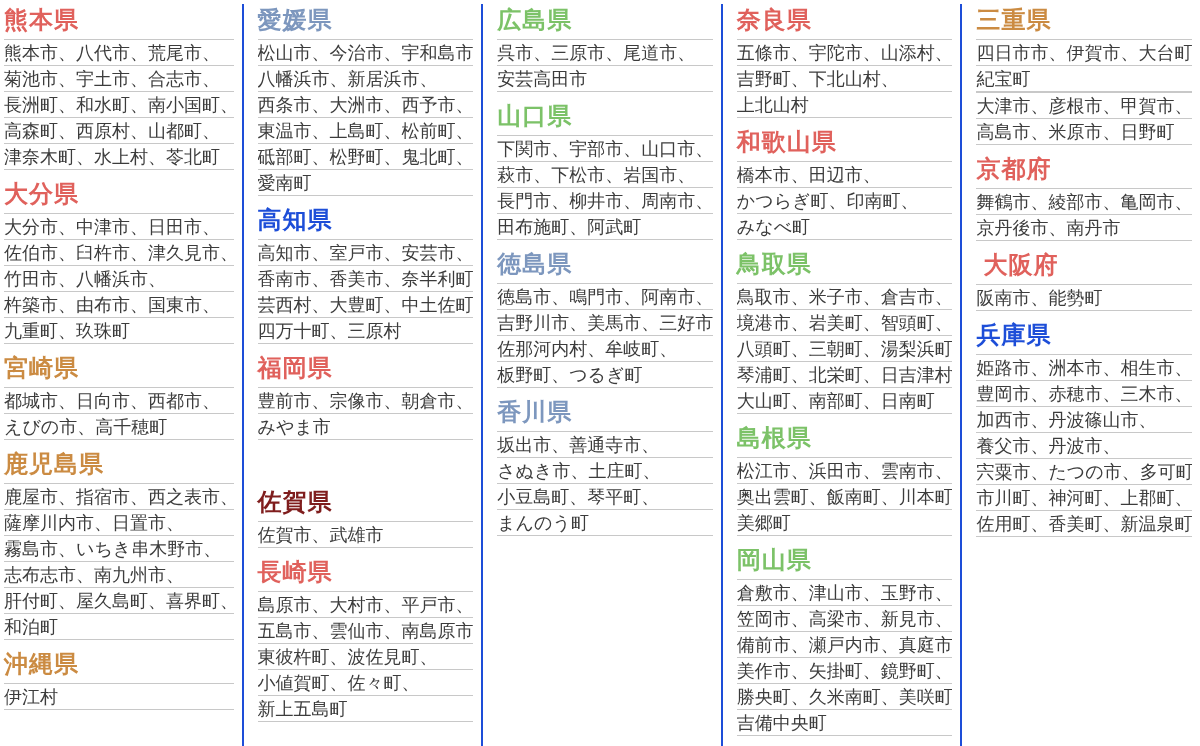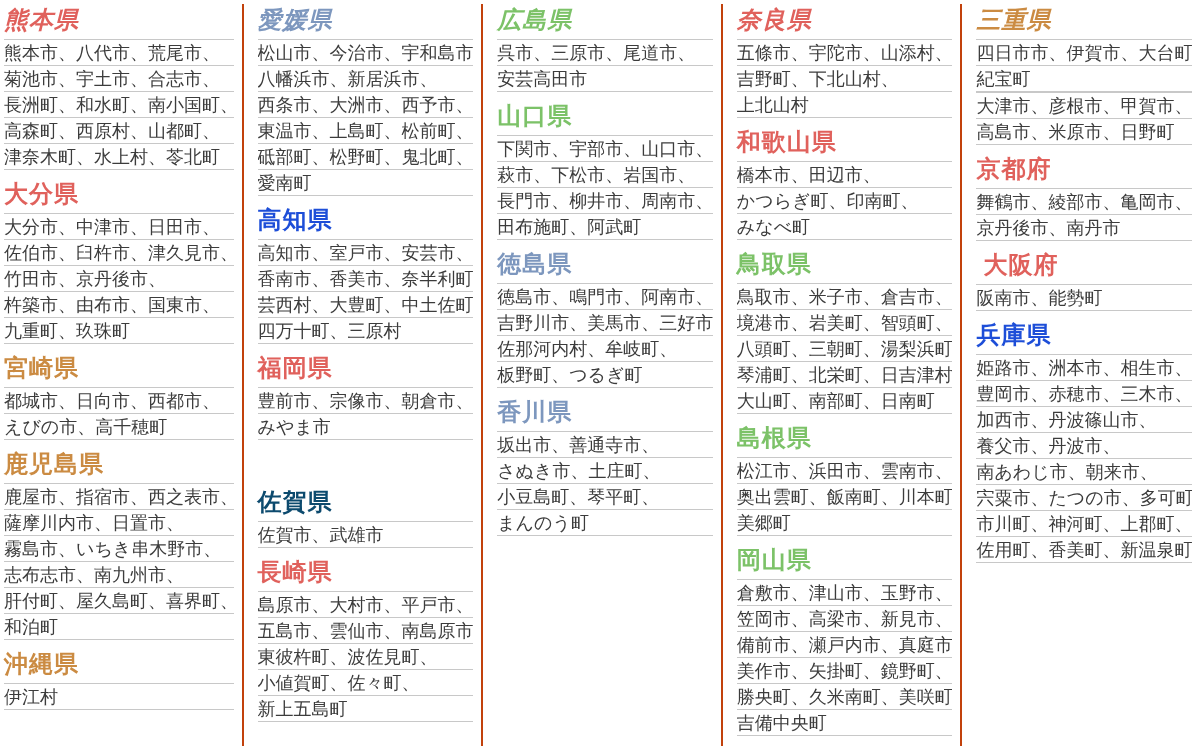--- a/index.html
+++ b/index.html
@@ -15,32 +15,32 @@
     grid-template-columns: repeat(5, 1fr);
     width: 1200px;
     height: 746px;
     padding: 4px 0 0 2px;
   }
   .column {
     padding: 0 8px 0 2px;
     overflow: hidden;
   }
   .column + .column {
-    border-left: 2px solid #c2410c;
+    border-left: 2px solid #1d4ed8;
     padding-left: 14px;
   }
   .section { }
   .heading {
     font-size: 24px;
     font-weight: bold;
     line-height: 29px;
     letter-spacing: 1px;
     margin: 10px 0 4px 0;
   }
-  .section:first-child .heading { margin-top: 2px; font-style: italic; }
+  .section:first-child .heading { margin-top: 2px; }
   .lines { border-top: 1px solid #c8c8c8; }
   .line {
     font-size: 18px;
     line-height: 25px;
     border-bottom: 1px solid #c8c8c8;
     white-space: nowrap;
     overflow: hidden;
     letter-spacing: 0;
   }
 </style>
@@ -57,21 +57,21 @@
           <div class="line">長洲町、和水町、南小国町、</div>
           <div class="line">高森町、西原村、山都町、</div>
           <div class="line">津奈木町、水上村、苓北町</div>
         </div>
       </section>
       <section class="section">
         <h2 class="heading" style="color: rgb(224, 97, 92);">大分県</h2>
         <div class="lines">
           <div class="line">大分市、中津市、日田市、</div>
           <div class="line">佐伯市、臼杵市、津久見市、</div>
-          <div class="line">竹田市、京丹後市、</div>
+          <div class="line">竹田市、八幡浜市、</div>
           <div class="line">杵築市、由布市、国東市、</div>
           <div class="line">九重町、玖珠町</div>
         </div>
       </section>
       <section class="section">
         <h2 class="heading" style="color: rgb(203, 139, 66);">宮崎県</h2>
         <div class="lines">
           <div class="line">都城市、日向市、西都市、</div>
           <div class="line">えびの市、高千穂町</div>
         </div>
@@ -116,21 +116,21 @@
         </div>
       </section>
       <section class="section">
         <h2 class="heading" style="color: rgb(224, 97, 92);">福岡県</h2>
         <div class="lines">
           <div class="line">豊前市、宗像市、朝倉市、</div>
           <div class="line">みやま市</div>
         </div>
       </section>
       <section class="section">
-        <h2 class="heading" style="color: #0c4a6e; margin-top: 48px;">佐賀県</h2>
+        <h2 class="heading" style="color: #7f1d1d; margin-top: 48px;">佐賀県</h2>
         <div class="lines">
           <div class="line">佐賀市、武雄市</div>
         </div>
       </section>
       <section class="section">
         <h2 class="heading" style="color: rgb(224, 97, 92);">長崎県</h2>
         <div class="lines">
           <div class="line">島原市、大村市、平戸市、</div>
           <div class="line">五島市、雲仙市、南島原市、</div>
           <div class="line">東彼杵町、波佐見町、</div>
@@ -249,20 +249,19 @@
           <div class="line">阪南市、能勢町</div>
         </div>
       </section>
       <section class="section">
         <h2 class="heading" style="color: #1d4ed8;">兵庫県</h2>
         <div class="lines">
           <div class="line">姫路市、洲本市、相生市、</div>
           <div class="line">豊岡市、赤穂市、三木市、</div>
           <div class="line">加西市、丹波篠山市、</div>
           <div class="line">養父市、丹波市、</div>
-          <div class="line">南あわじ市、朝来市、</div>
           <div class="line">宍粟市、たつの市、多可町、</div>
           <div class="line">市川町、神河町、上郡町、</div>
           <div class="line">佐用町、香美町、新温泉町</div>
         </div>
       </section>
     </div>
   </div>
 
 </body></html>

